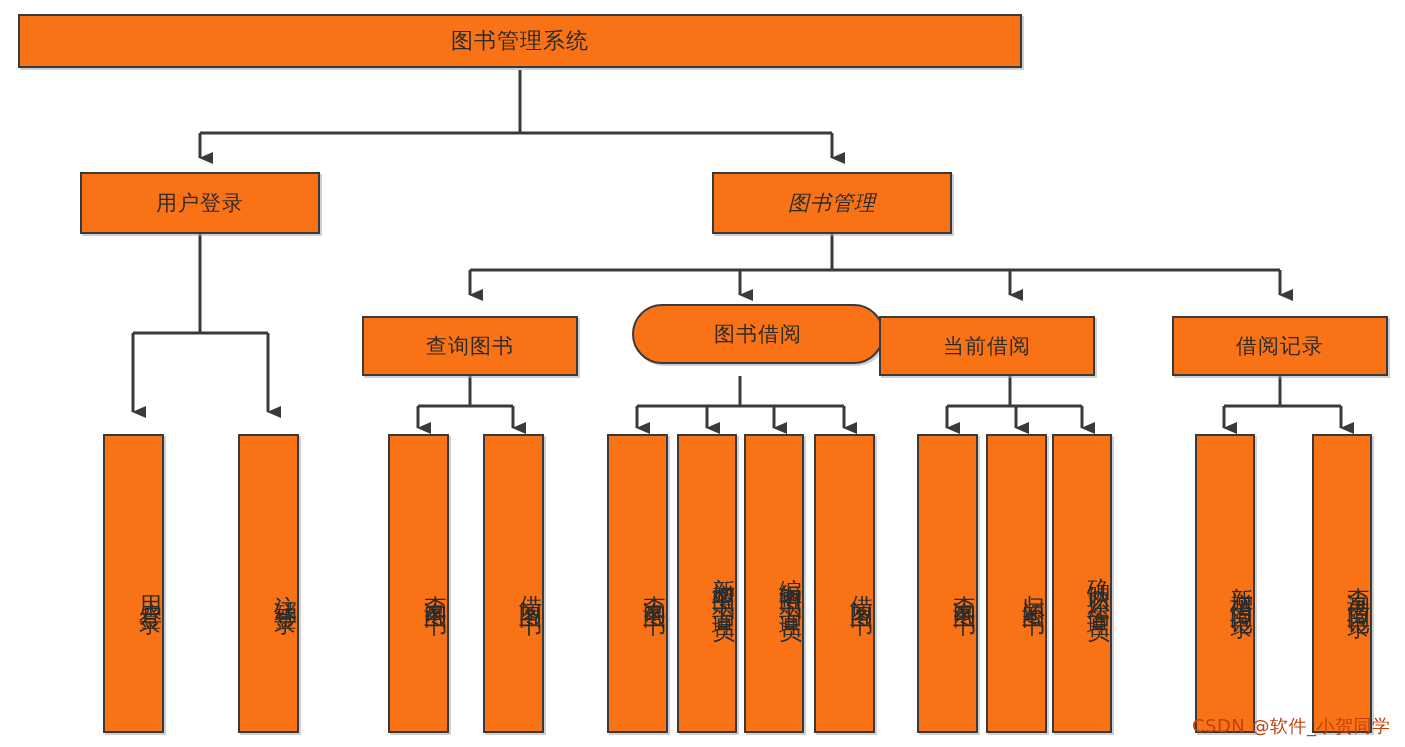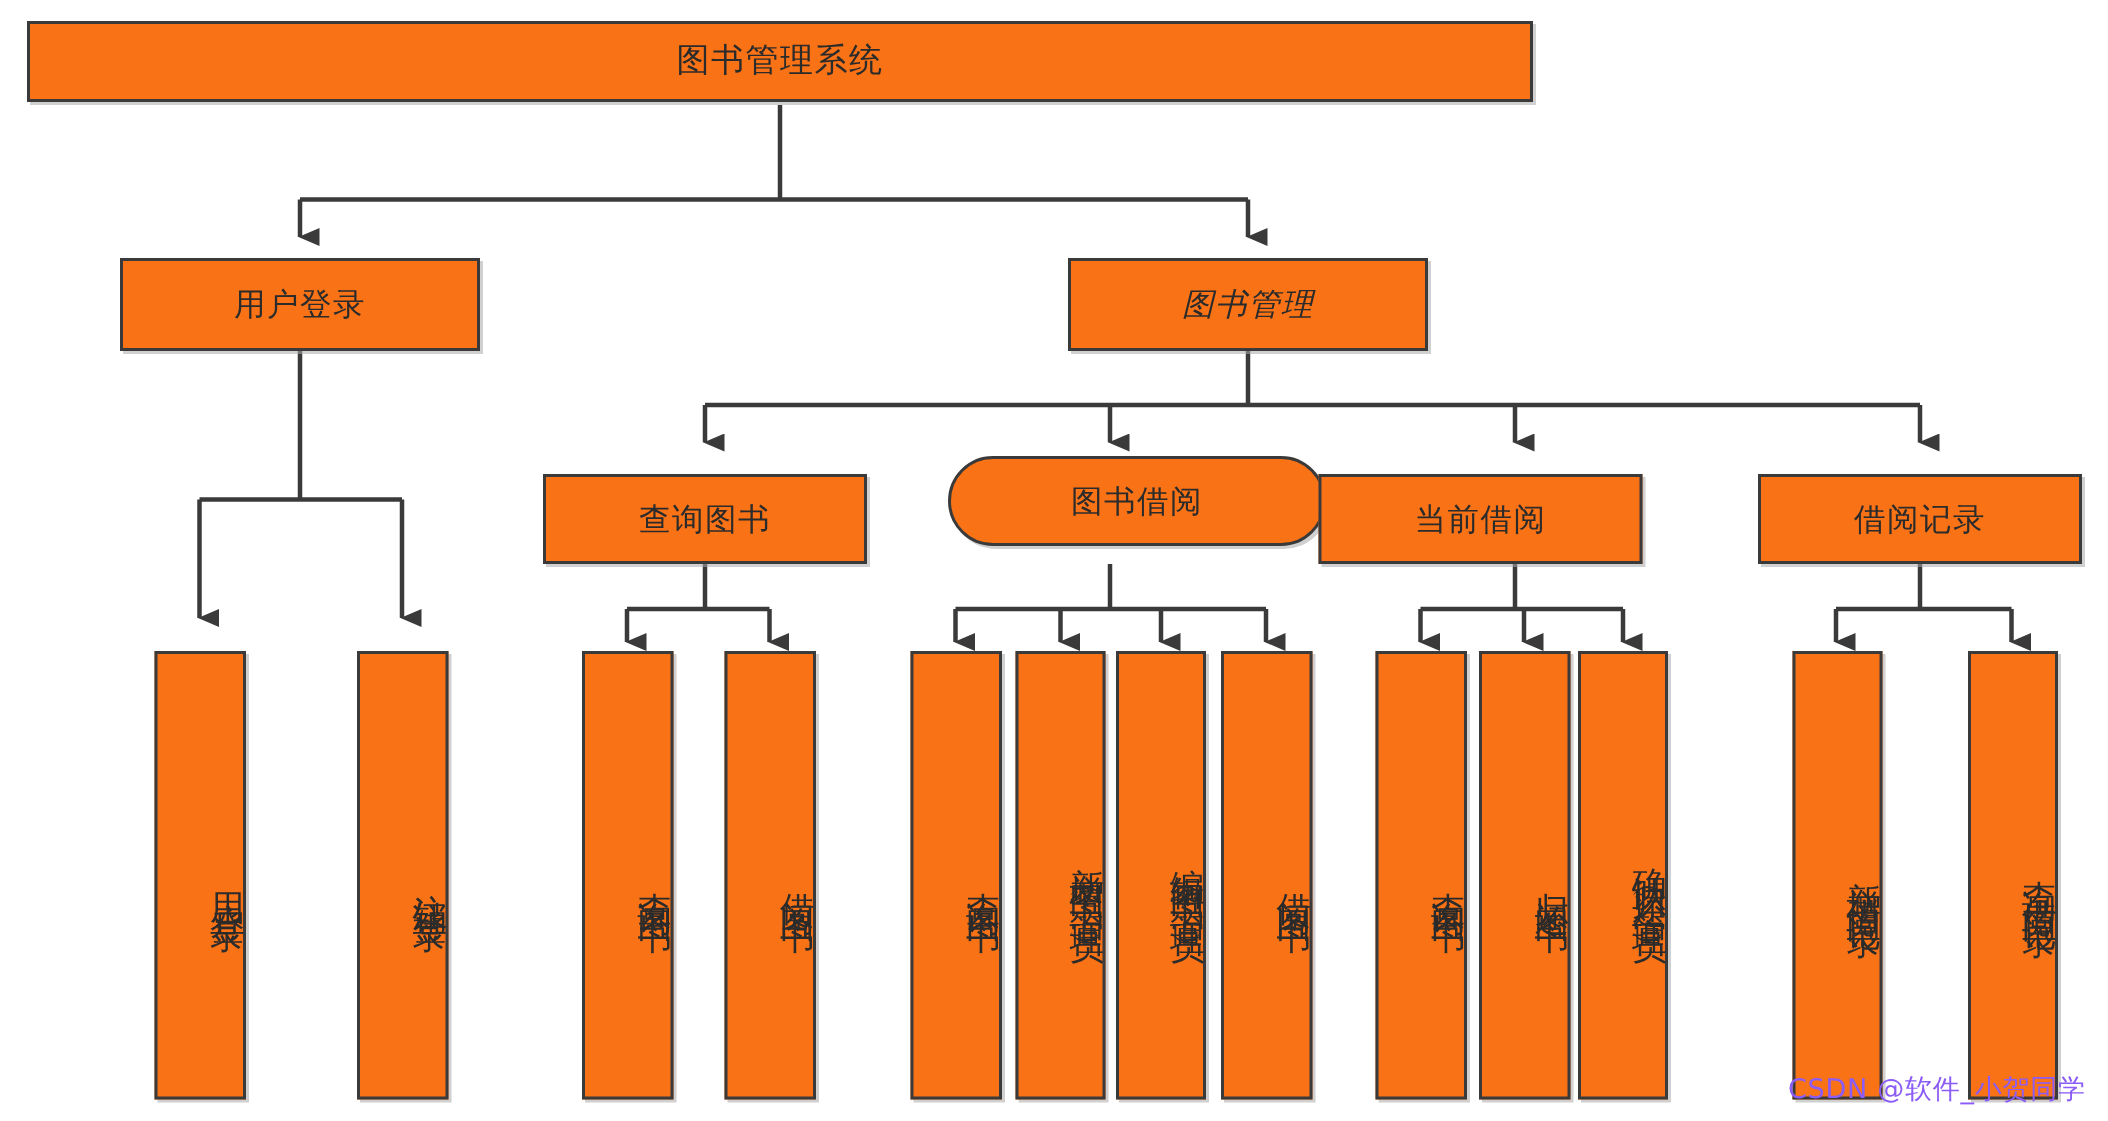--- a/index.html
+++ b/index.html
@@ -58,21 +58,21 @@
     align-items: flex-start;
     padding-top: 6px;
   }
   .label {
     white-space: nowrap;
     line-height: 1;
   }
   .watermark {
     position: absolute;
     font-size: 18px;
-    color: #8b5cf6;
+    color: #c2410c;
     letter-spacing: 0.5px;
     white-space: nowrap;
     user-select: none;
   }
 </style>
 </head>
 <body>
 
 <div id="canvas">
 

